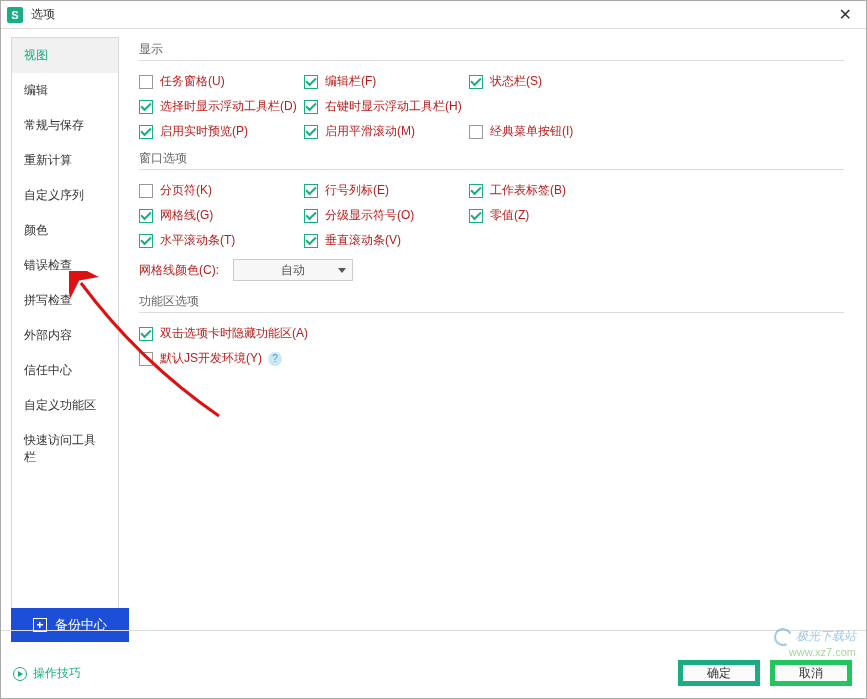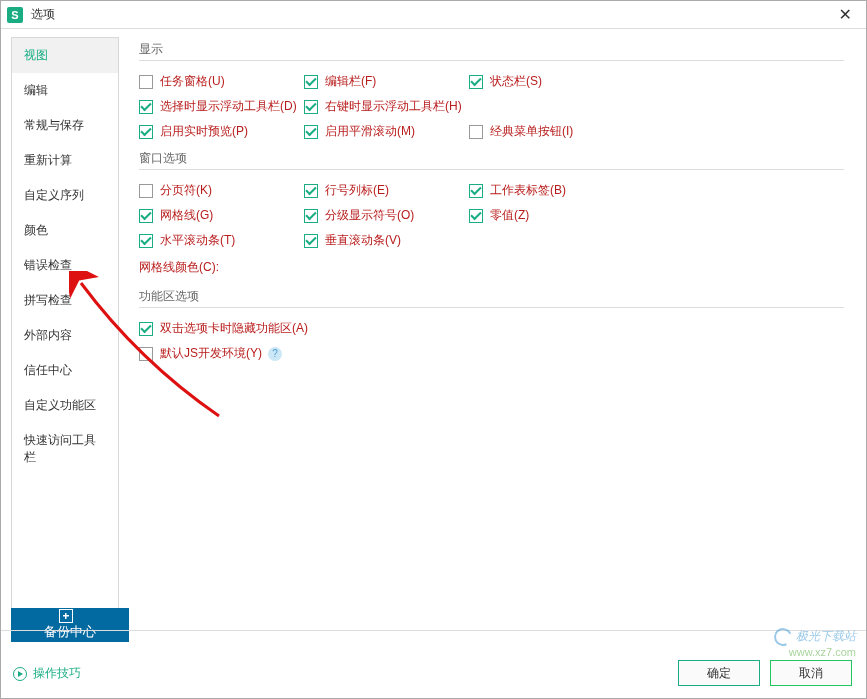--- a/index.html
+++ b/index.html
@@ -24,27 +24,27 @@
   .cbx { width: 14px; height: 14px; border: 1px solid #999; margin-right: 7px; display: inline-flex; align-items: center; justify-content: center; background: #fff; flex-shrink: 0; }
   .cbx.checked { border-color: #1aad84; }
   .cbx.checked::after { content: ""; width: 4px; height: 8px; border: solid #1aad84; border-width: 0 2px 2px 0; transform: rotate(45deg) translate(-1px, -1px); }
   .label { color: #b91c1c; }
   .inline-row { display: flex; align-items: center; padding: 6px 0; }
   .dropdown { width: 120px; height: 22px; border: 1px solid #ccc; background: #f7f7f7; display: inline-flex; align-items: center; justify-content: center; padding: 0 6px; margin-left: 14px; position: relative; font-size: 12px; color: #555; }
   .dropdown .dd-text { flex:1; text-align:center; }
   .dropdown .arrow { position: absolute; right: 6px; width: 0; height: 0; border-left: 4px solid transparent; border-right: 4px solid transparent; border-top: 5px solid #555; }
   .help-icon { width: 14px; height: 14px; border-radius: 50%; background: #cce7f5; color: #4a9cd6; font-size: 10px; display: inline-flex; align-items: center; justify-content: center; margin-left: 6px; }
   .footer { position: absolute; left: 0; right: 0; bottom: 0; border-top: 1px solid #ddd; height: 68px; }
-  .backup-btn { position: absolute; left: 10px; bottom: 56px; width: 118px; height: 34px; background: #0369a1; color: #fff; font-size: 13px; display: flex; align-items: center; justify-content: center; cursor: pointer; flex-direction: column; }
+  .backup-btn { position: absolute; left: 10px; bottom: 56px; width: 118px; height: 34px; background: #1d4ed8; color: #fff; font-size: 13px; display: flex; align-items: center; justify-content: center; cursor: pointer; }
   .backup-btn .bicon { width: 14px; height: 14px; border: 1.5px solid #fff; margin-right: 8px; display:inline-block; background: linear-gradient(#fff,#fff) center/6px 1.5px no-repeat, linear-gradient(#fff,#fff) center/1.5px 6px no-repeat; }
   .tips { position: absolute; left: 12px; bottom: 16px; font-size: 12px; color: #1aad84; display: flex; align-items: center; cursor: pointer; }
   .tips .ticon { width: 14px; height: 14px; border: 1.5px solid #1aad84; border-radius: 50%; margin-right: 6px; display: inline-flex; align-items: center; justify-content: center; }
   .tips .ticon::after { content: ""; width: 0; height: 0; border-top: 3px solid transparent; border-bottom: 3px solid transparent; border-left: 5px solid #1aad84; margin-left: 1px; }
   .buttons { position: absolute; right: 14px; bottom: 12px; display: flex; gap: 10px; }
-  .btn { width: 82px; height: 26px; border: 1px solid #22c55e; background: #fafafa; font-size: 12px; color: #333; display: flex; align-items: center; justify-content: center; cursor: pointer; }
+  .btn { width: 82px; height: 26px; border: 5px solid #22c55e; background: #fafafa; font-size: 12px; color: #333; display: flex; align-items: center; justify-content: center; cursor: pointer; }
   .btn.primary { border-color: #1aad84; }
   .watermark { position: absolute; right: 10px; bottom: 40px; text-align: right; pointer-events: none; opacity: 0.55; }
   .watermark .wm1 { font-size: 12px; color: #4aa0d8; font-style: italic; }
   .watermark .wm2 { font-size: 11px; color: #5fb04a; }
   .wm-icon { display:inline-block; width:18px; height:18px; border:2px solid #4aa0d8; border-radius:50%; vertical-align:middle; margin-right:4px; border-right-color:transparent; transform:rotate(20deg);}
   .arrow-ann { position: absolute; left: 68px; top: 270px; pointer-events: none; }
 </style>
 </head>
 <body>
 
@@ -154,20 +154,24 @@
               <span class="label">水平滚动条(T)</span>
             </div>
             <div class="cell w2">
               <span class="cbx checked"></span>
               <span class="label">垂直滚动条(V)</span>
             </div>
           </div>
         </div>
       <div class="inline-row">
         <span class="label">网格线颜色(C):</span>
+        <div class="dropdown">
+          <span class="dd-text">自动</span>
+          <span class="arrow"></span>
+        </div>
       </div>
     </div>
 
     <div class="section">
       <div class="section-title">功能区选项</div>
       <div class="section-line"></div>
       <div id="ribbon-rows">
           <div class="cell" style="width: auto; padding: 4px 0px;">
             <span class="cbx checked"></span>
             <span class="label">双击选项卡时隐藏功能区(A)</span>

